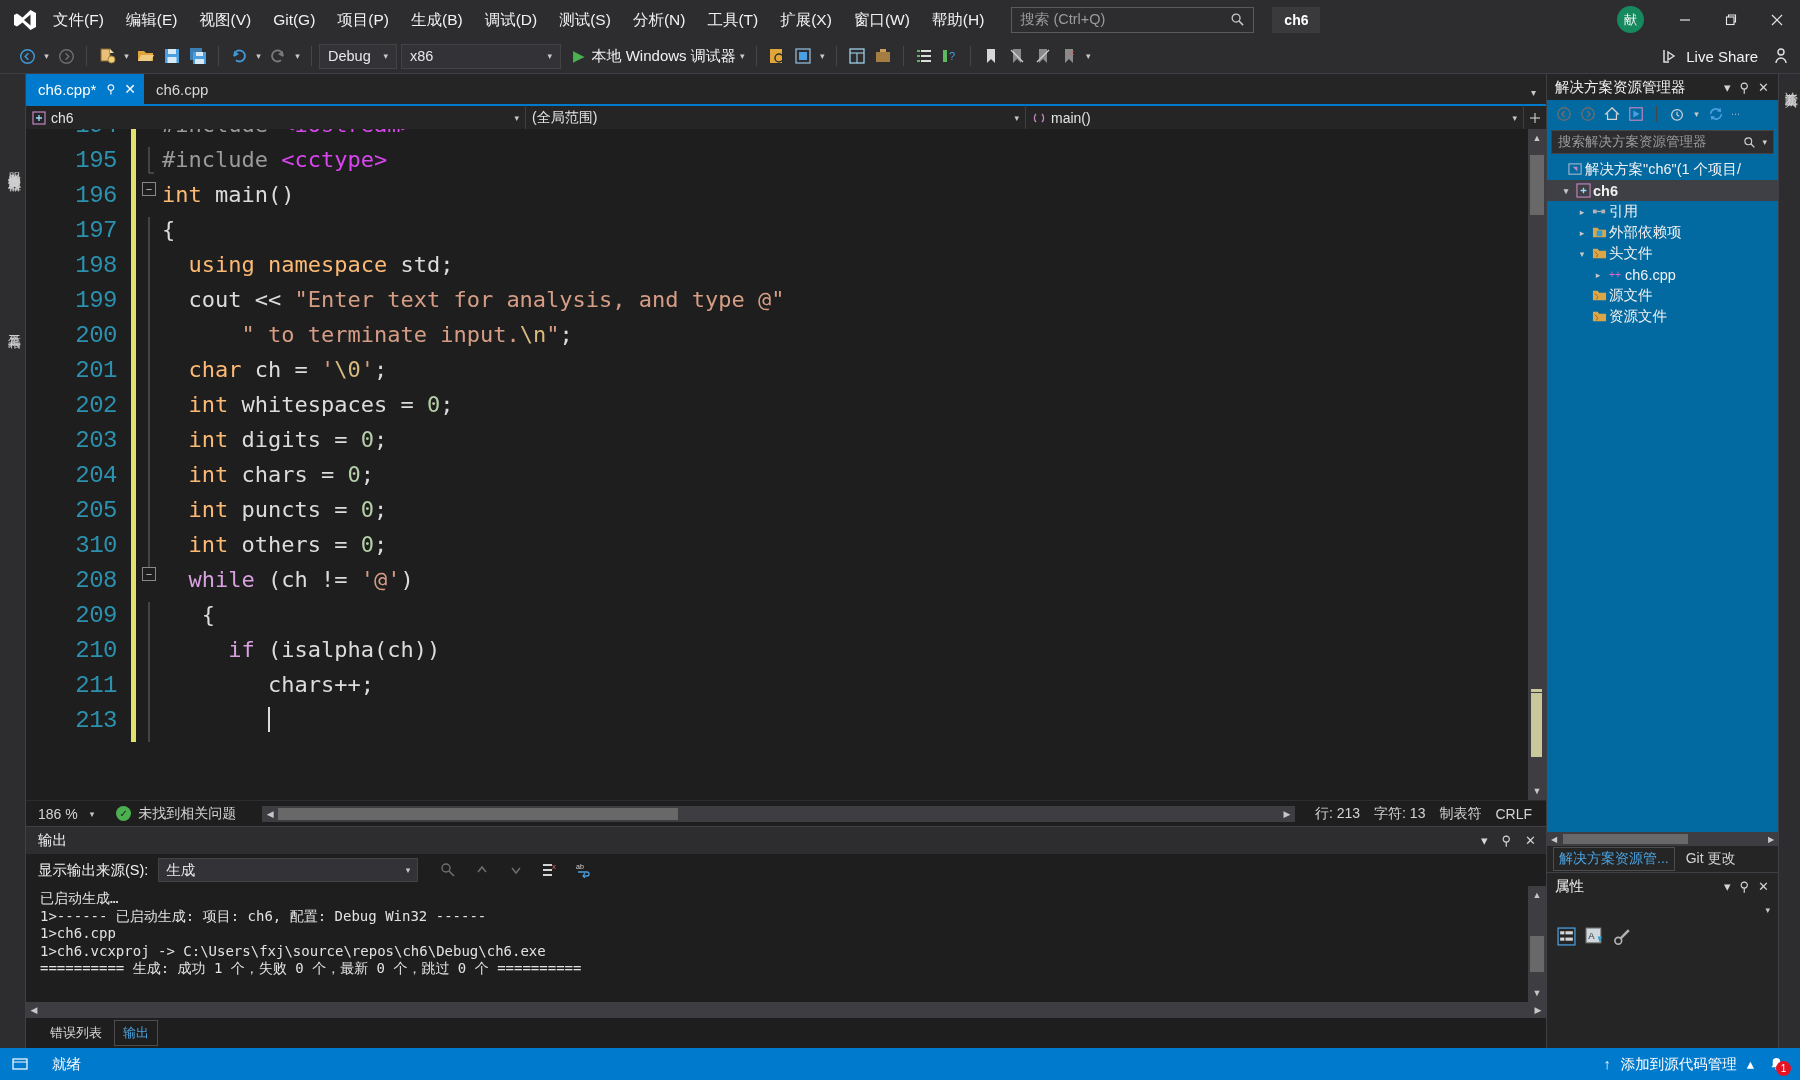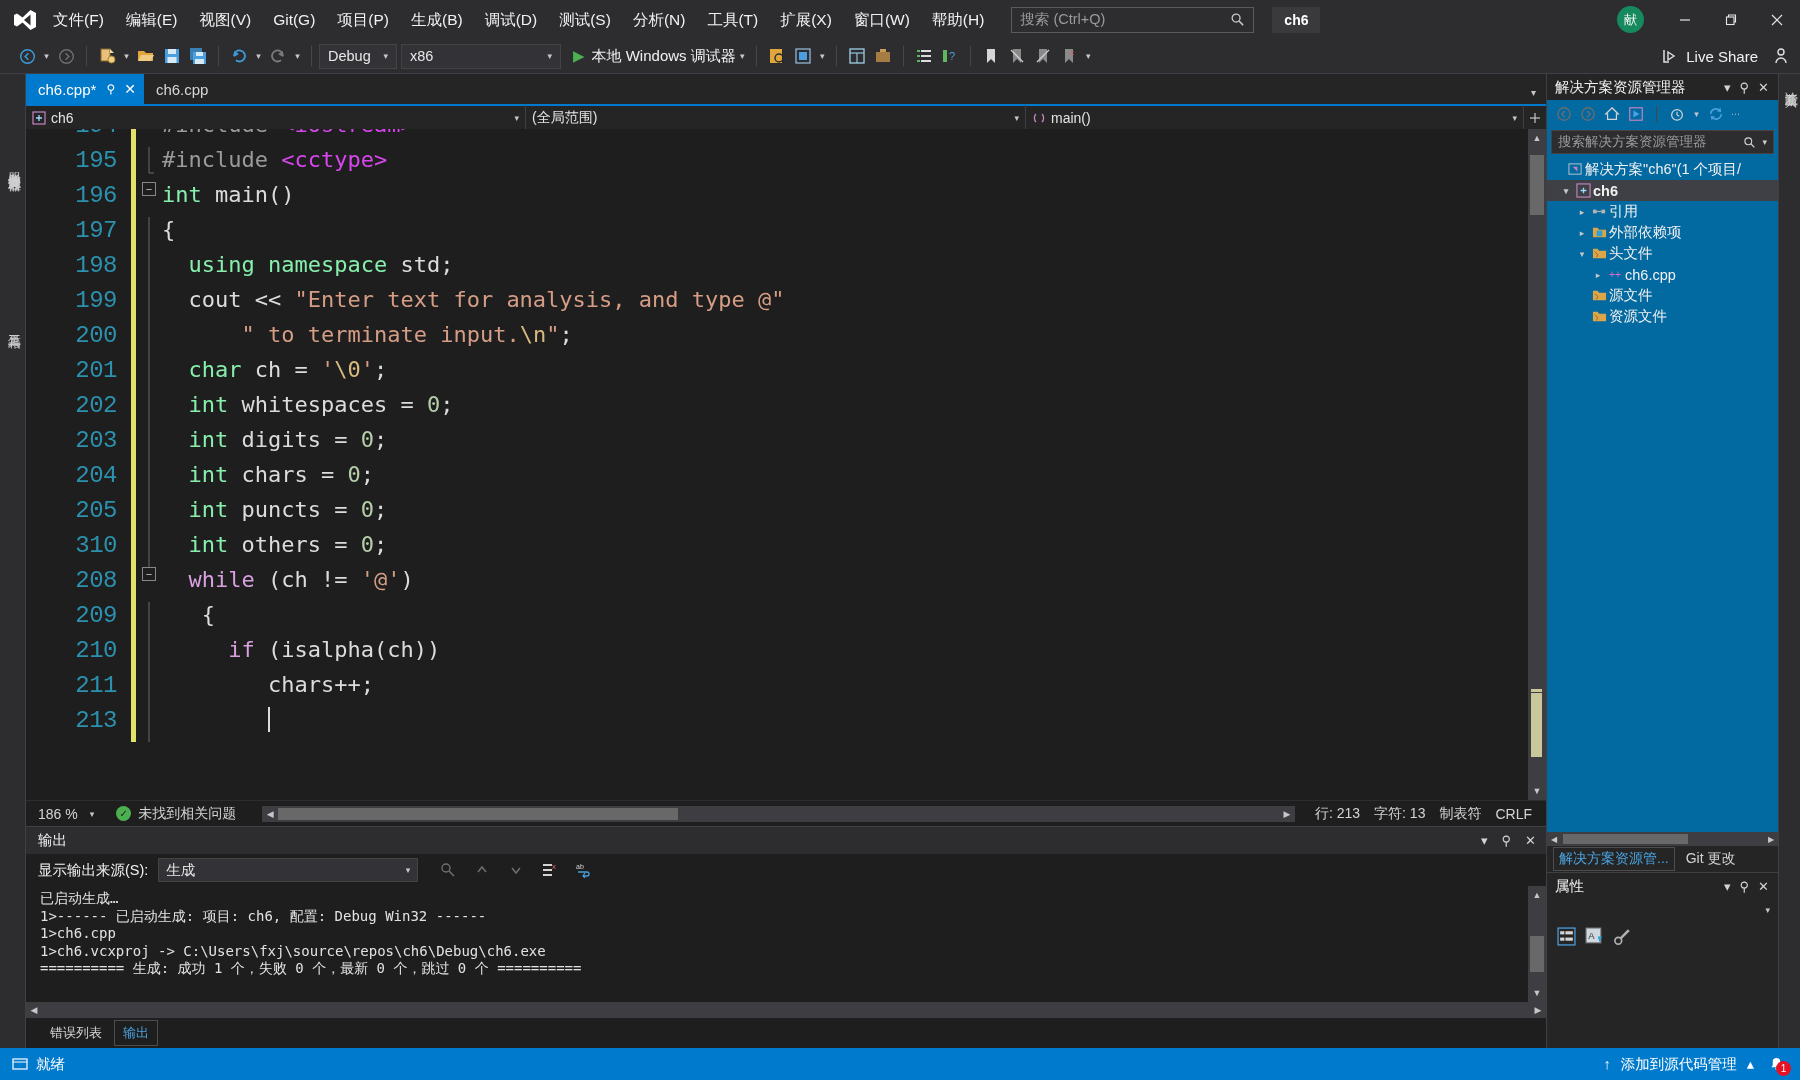--- a/index.html
+++ b/index.html
@@ -99,21 +99,21 @@
   .lnum {
     width: 105px; text-align:right; padding-right: 14px; color:#2b91af; font-size: 24px;
     font-family: "Liberation Mono", monospace; flex: none; letter-spacing: -0.5px;
   }
   .gutter-fold { width: 26px; flex:none; display:flex; align-items:center; justify-content:center; }
   .changebar { width: 5px; flex:none; align-self: stretch; }
   .codetext {
     font-family: "DejaVu Sans Mono", monospace; font-size: 22px; white-space: pre; color:#dcdcdc;
     flex: 1; letter-spacing: 0px;
   }
-  .kw { color:#86efac;margin-top:12px; }
+  .kw { color:#fdba74;margin-top:12px; }
   .kwp { color:#d8a0df; }
   .str { color:#d69d85; }
   .esc { color:#d7ba7d; }
   .num { color:#b5cea8; }
   .pp  { color:#9b9b9b; }
   .ppf { color:#d946ef; }
   .fn  { color:#dcdcdc; }
 
   .foldbox {
     width: 14px; height: 14px; border:1px solid #888; color:#ccc; font-size:11px;
@@ -195,21 +195,21 @@
   .props .subbar { height:22px; display:flex; align-items:center; justify-content:flex-end; padding-right:8px; color:#c7c7c7; font-size:9px;}
   .props .ptools { height:30px; display:flex; align-items:center; gap:9px; padding-left:10px;}
 
   .farstrip { width:22px; background:#2d2d30; flex:none; position:relative; border-left:1px solid #3f3f46;}
   .farstrip .vtext { position:absolute; writing-mode: vertical-rl; font-size:13px; color:#cfcfcf; left:3px; top:8px; letter-spacing:1px;}
 
   
   .statusbar {
     height:32px; background:#007acc; display:flex; align-items:center; flex:none; color:#ffffff; font-size:14.5px;
   }
-  .statusbar .ready { margin-left:12px; display:flex; align-items:center; gap:8px;}
+  .statusbar .ready { margin-left:12px; display:flex; align-items:center; gap:24px;}
   .statusbar .right { margin-left:auto; display:flex; align-items:center; gap:10px; padding-right:12px;}
   .bell { position:relative; width:24px; display:flex; align-items:center; justify-content:center;}
   .bell .badge {
     position:absolute; right:-3px; bottom:-3px; width:15px; height:15px; border-radius:50%;
     background:#e81123; color:#fff; font-size:10px; display:flex; align-items:center; justify-content:center;
   }
   svg { display:block; }
 </style>
 </head>
 <body>

